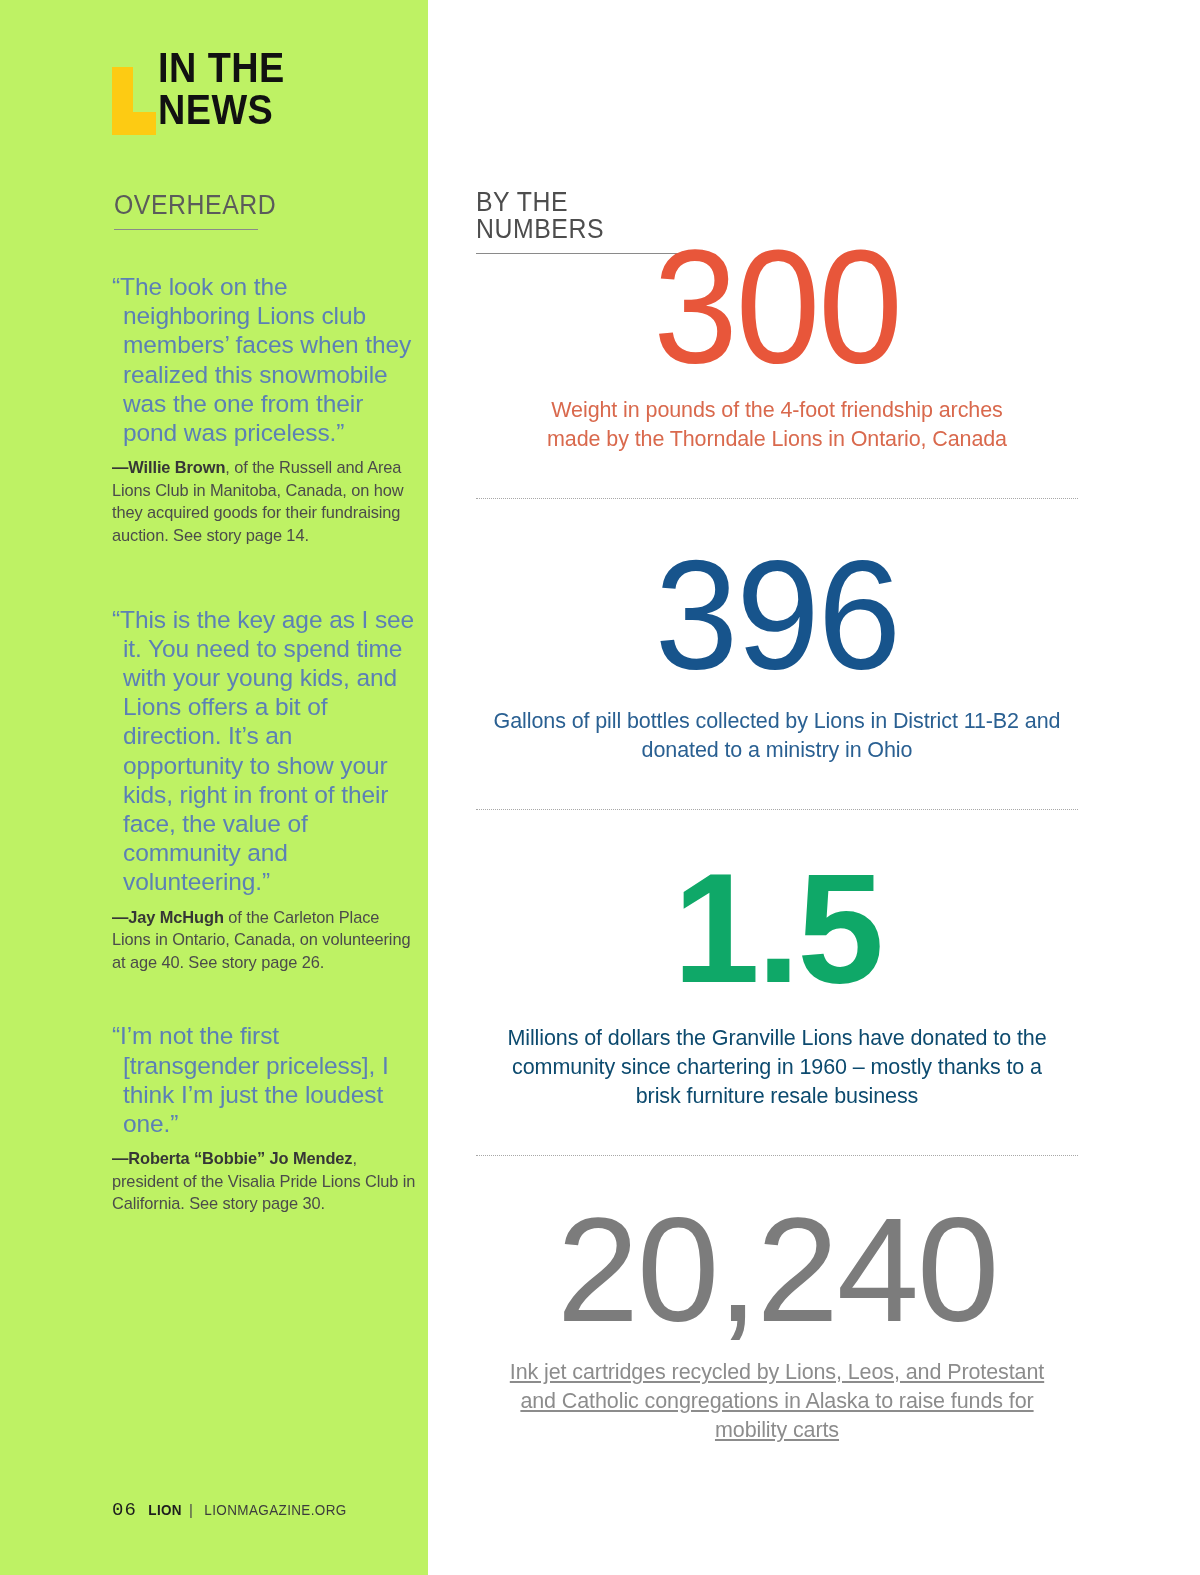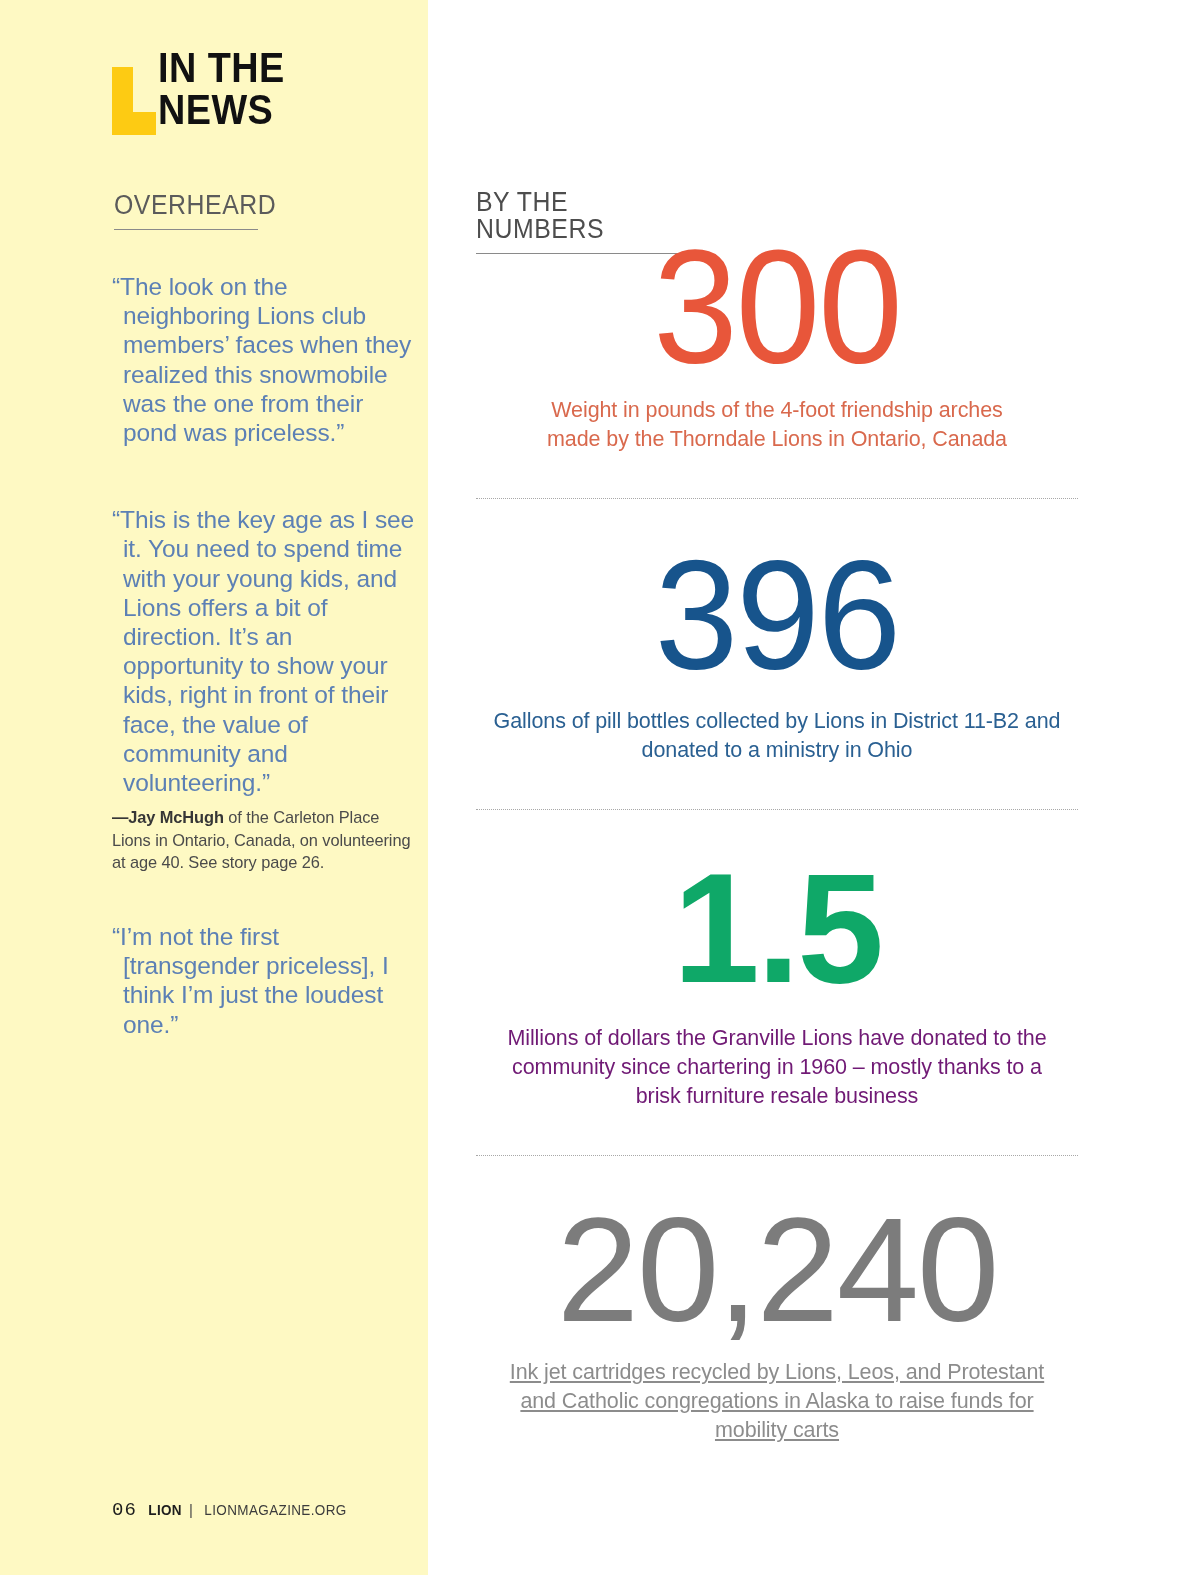--- a/index.html
+++ b/index.html
@@ -16,21 +16,21 @@
     -webkit-font-smoothing: antialiased;
   }
 
   
   .left-panel {
     position: absolute;
     left: 0;
     top: 0;
     width: 428px;
     height: 1575px;
-    background: #fef9c3;
+    background: #bef264;
   }
 
   
   .masthead {
     position: absolute;
     left: 112px;
     top: 63px;
     display: flex;
     align-items: flex-end;
     height: 72px;
@@ -239,21 +239,21 @@
   .stat-2 .stat-caption { color: #2a6092; width: 580px; }
 
   
   .stat-3 .stat-number {
     font-family: "Liberation Sans Narrow", "Liberation Sans", sans-serif;
     font-weight: bold;
     font-size: 156px;
     color: #0fa868;
     letter-spacing: -3px;
   }
-  .stat-3 .stat-caption { color: #701a75; width: 578px; }
+  .stat-3 .stat-caption { color: #0c4a6e; width: 578px; }
 
   
   .stat-4 .stat-number {
     font-family: "Liberation Sans Narrow", "Liberation Sans", sans-serif;
     font-weight: normal;
     font-size: 148px;
     color: #7c7c7c;
     letter-spacing: -2px;
   }
   .stat-4 .stat-caption { color: #8c8c8c; width: 540px; text-decoration: underline; }
@@ -278,33 +278,35 @@
 
   <div class="section-head-left">
     <span class="label">OVERHEARD</span>
     <div class="rule"></div>
   </div>
 
   <div class="quotes">
 
     <div class="quote-block">
       <p class="quote-text">“The look on the neighboring Lions club members’ faces when they realized this snowmobile was the one from their pond was priceless.”</p>
+      <p class="quote-attrib"><span class="who">—Willie Brown</span><span>, of the Russell and Area Lions Club in Manitoba, Canada, on how they acquired goods for their fundraising auction. See story page 14.</span></p>
     </div>
 
     <div class="gap-1"></div>
 
     <div class="quote-block">
       <p class="quote-text">“This is the key age as I see it. You need to spend time with your young kids, and Lions offers a bit of direction. It’s an opportunity to show your kids, right in front of their face, the value of community and volunteering.”</p>
       <p class="quote-attrib"><span class="who">—Jay McHugh</span><span> of the Carleton Place Lions in Ontario, Canada, on volunteering at age 40. See story page 26.</span></p>
     </div>
 
     <div class="gap-2"></div>
 
     <div class="quote-block">
       <p class="quote-text">“I’m not the first [transgender priceless], I think I’m just the loudest one.”</p>
+      <p class="quote-attrib"><span class="who">—Roberta “Bobbie” Jo Mendez</span><span>, president of the Visalia Pride Lions Club in California. See story page 30.</span></p>
     </div>
 
   </div>
 
   <div class="footer">
     <span class="pagenum">06</span>
     <span class="brand">LION</span>
     <span class="sep">|</span>
     <span class="site">LIONMAGAZINE.ORG</span>
   </div>

